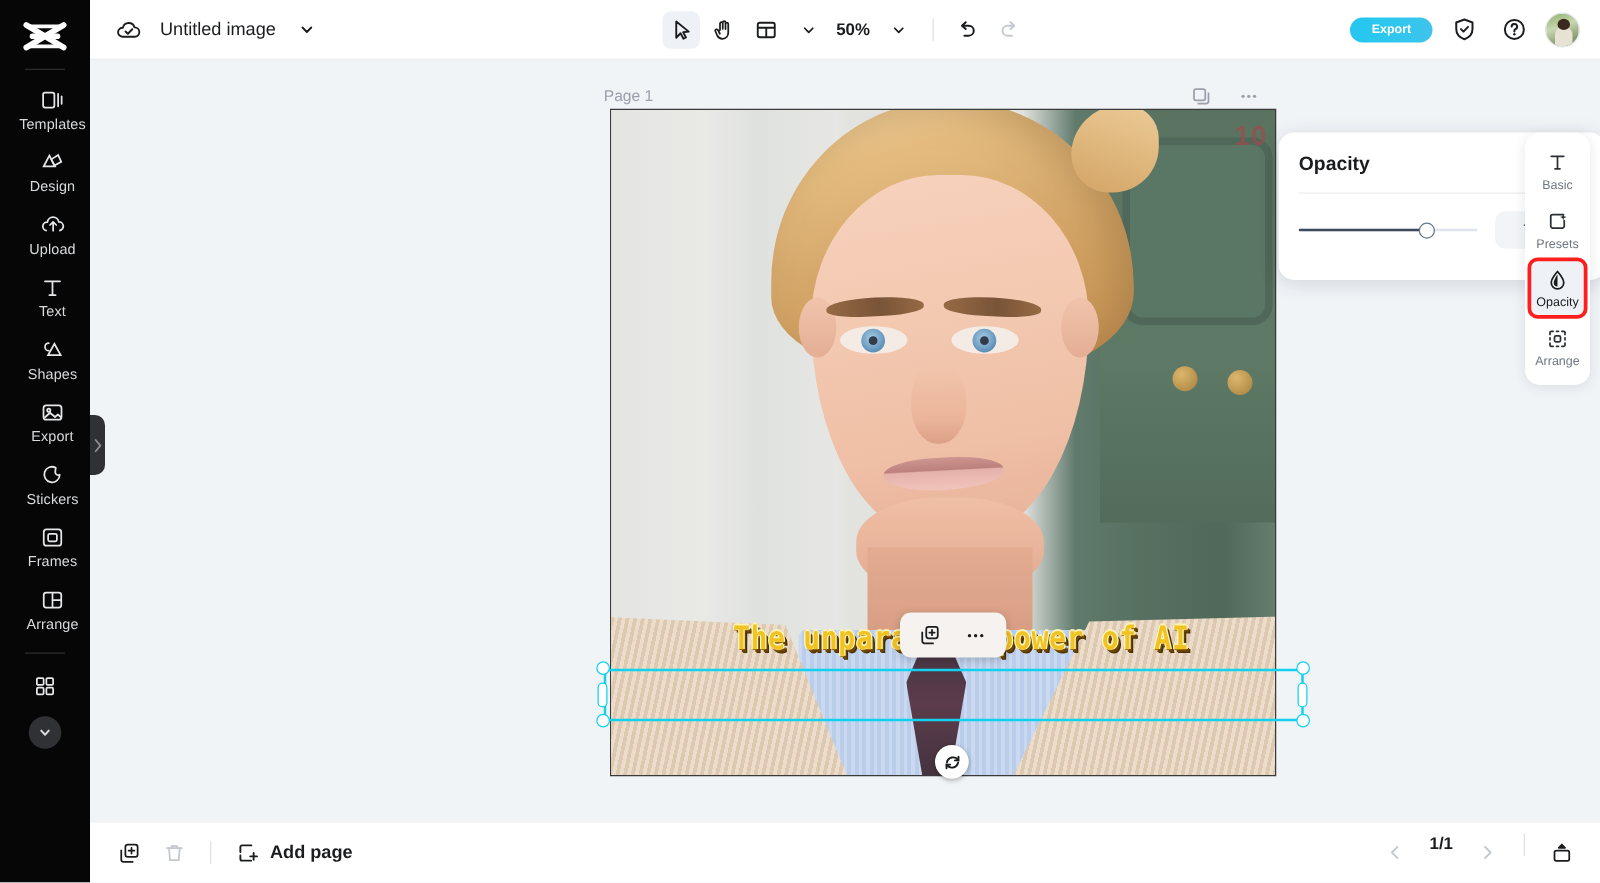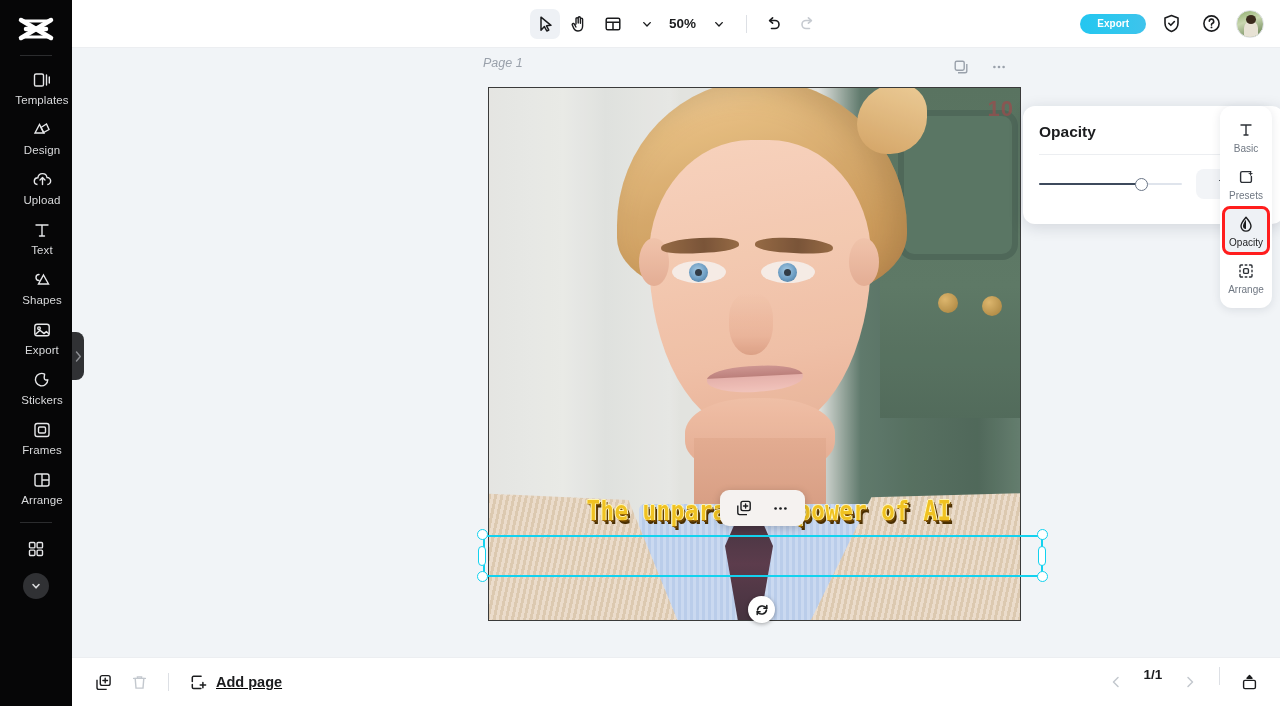--- a/index.html
+++ b/index.html
@@ -80,22 +80,22 @@
   }
   .avatar::before{
     content:""; position:absolute; left:9px; top:4px; width:10px; height:9px;
     border-radius:50%; background:#3a2a1d; z-index:2;
   }
 
   
   .workspace { flex: 1; position: relative; background: #f1f4f7; overflow: hidden; }
 
   .page-header {
-    position: absolute; left: 411px; top: 8px; width: 531px; height: 22px;
-    display: flex;  font-style: italic;
+    position: absolute; left: 411px; top: 18px; width: 531px; height: 22px;
+    display: flex; align-items: center;
   }
   .page-label { font-size: 12.5px; color: #9aa1ab; }
   .page-header-actions { margin-left: auto; display: flex; align-items: center; gap: 8px; }
 
   .canvas {
     position: absolute; left: 417px; top: 40px; width: 531px; height: 532px;
     background:#ddd; overflow: hidden; box-shadow: 0 0 0 1px #3a3a3a;
   }
 
   
@@ -258,21 +258,21 @@
   .rt-item.selected .lb { color:#1b1c1e; }
   .rt-highlight { outline: 3px solid #ff1d1d; outline-offset: -1px; border-radius:6px; }
 
   
   .bottombar {
     height: 49px; flex: 0 0 49px; background:#fff; border-top:1px solid #eceef1;
     display:flex; align-items:center; padding: 0 16px; position:relative; z-index:30;
   }
   .bb-left { display:flex; align-items:center; gap:6px; }
   .bb-right { margin-left:auto; display:flex; gap:6px; }
-  .addpage { display:flex; align-items:center; gap:8px; cursor:pointer; padding:4px 6px;text-decoration:underline; }
+  .addpage { display:flex; align-items:center; gap:8px; cursor:pointer; padding:4px 6px; }
   .addpage .lb { font-size:14.5px; color:#1b1c1e; font-weight:600; }
   .pagecount { font-size:13.5px; color:#1b1c1e; font-weight:600; min-width:32px; text-align:center; }
   svg { display:block; }
 </style>
 </head>
 <body>
 
 <div class="app">
 
   <div class="leftrail">
@@ -400,20 +400,34 @@
 
   <div class="rail-handle">
     <svg width="7" height="11" viewBox="0 0 7 11" fill="none" stroke="#8d8f93" stroke-width="1.4" stroke-linecap="round" stroke-linejoin="round">
       <path d="M1.5 1 L5.3 5.5 L1.5 10"></path>
     </svg>
   </div>
 
   <div class="body">
 
     <div class="topbar">
+      <div class="tb-left">
+        <div class="icon-btn">
+          <svg width="22" height="22" viewBox="0 0 22 22" fill="none" stroke="#1b1c1e" stroke-width="1.5">
+            <path d="M5.8 16.4a3.6 3.6 0 0 1 .5-7.2 4.8 4.8 0 0 1 9.3-.3 3.7 3.7 0 0 1 .2 7.5Z" stroke-linejoin="round"></path>
+            <path d="M8.4 12.2 L10.3 14 L13.8 10.4" stroke-linecap="round" stroke-linejoin="round"></path>
+          </svg>
+        </div>
+        <span class="doc-title">Untitled image</span>
+        <div class="icon-btn">
+          <svg width="13" height="13" viewBox="0 0 13 13" fill="none" stroke="#1b1c1e" stroke-width="1.5" stroke-linecap="round" stroke-linejoin="round">
+            <path d="M3 5 L6.5 8.6 L10 5"></path>
+          </svg>
+        </div>
+      </div>
 
       <div class="tb-center">
         <div class="icon-btn active">
           <svg width="20" height="20" viewBox="0 0 20 20" fill="none" stroke="#1b1c1e" stroke-width="1.5" stroke-linejoin="round">
             <path d="M6 3.2 L6 16.2 L9.4 12.6 L11.8 17 L13.8 16 L11.5 11.8 L16 11.3 Z"></path>
           </svg>
         </div>
         <div class="icon-btn">
           <svg width="20" height="20" viewBox="0 0 20 20" fill="none" stroke="#1b1c1e" stroke-width="1.4" stroke-linejoin="round" stroke-linecap="round">
             <path d="M7 10V4.8a1.1 1.1 0 0 1 2.2 0V9M9.2 9V3.9a1.1 1.1 0 0 1 2.2 0V9M11.4 9.2V5.2a1.1 1.1 0 0 1 2.2 0V12c0 3-1.8 5-4.6 5-2.2 0-3.4-1-4.2-2.6L3.3 11c-.4-.9.3-1.7 1.2-1.5.5.1.9.4 1.1.9L6.9 13"></path>

